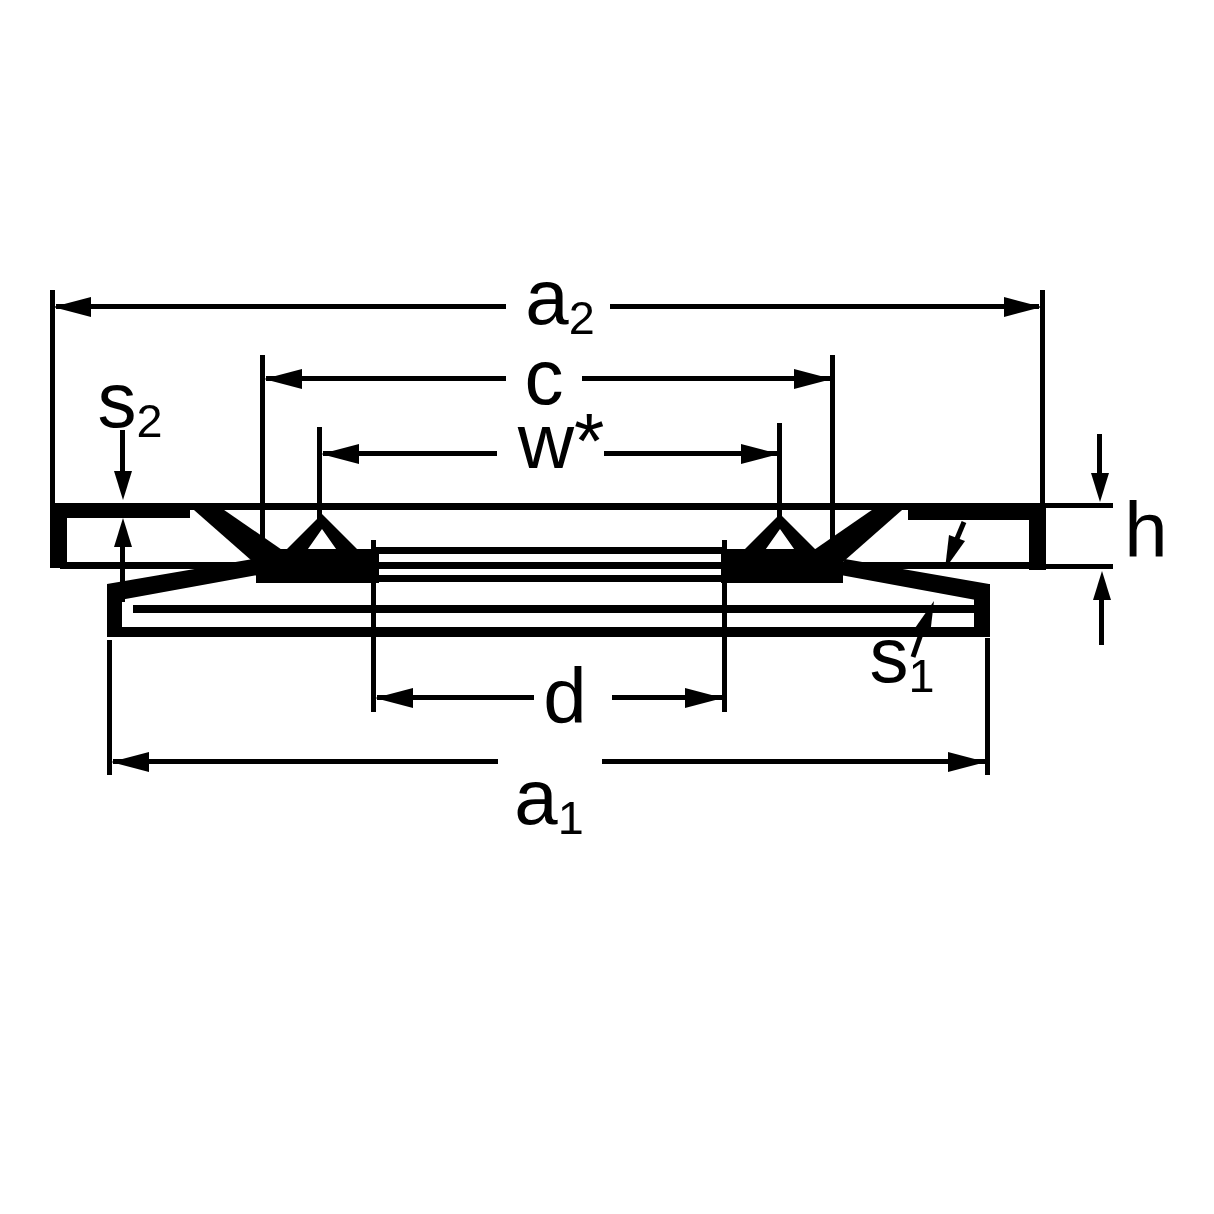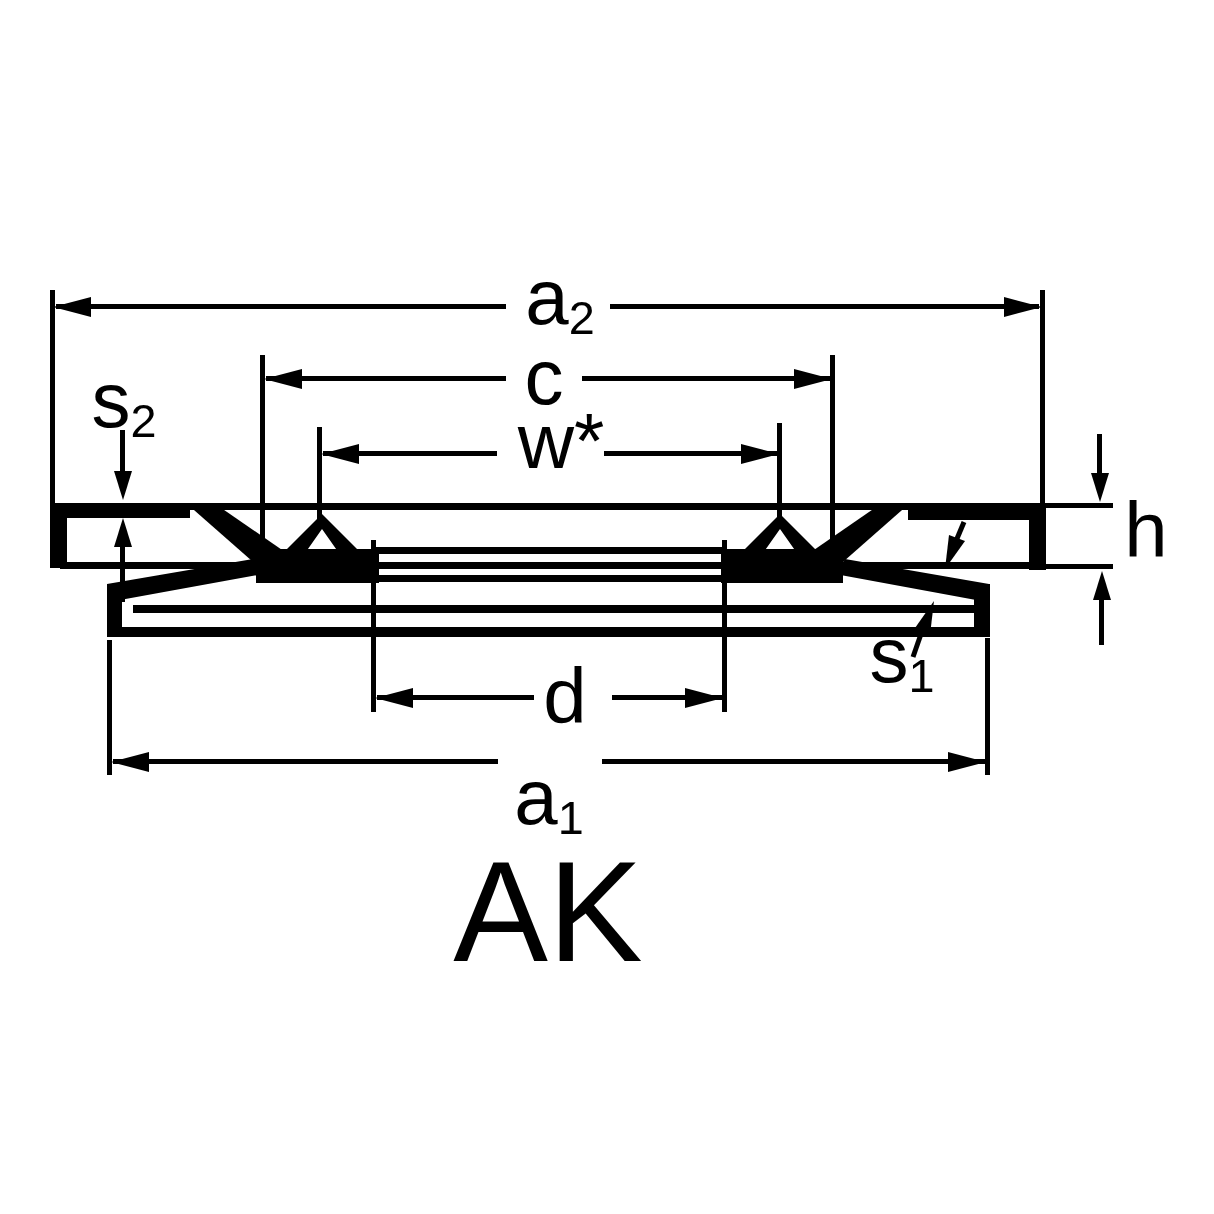--- a/index.html
+++ b/index.html
@@ -114,25 +114,24 @@
       <polygon points="986,762 948,752 948,772"></polygon>
     </g>
   </svg>
 
   <div class="lbl" style="left:560px;top:300px"><span>a</span><span class="sub">2</span></div>
 
   <div class="lbl" style="left:544px;top:377px"><span>c</span></div>
 
   <div class="lbl" style="left:561px;top:441px"><span>w*</span></div>
 
-  <div class="lbl" style="left:124px;top:403px"><span>s</span><span class="sub">2</span></div>
+  <div class="lbl" style="left:130px;top:403px"><span>s</span><span class="sub">2</span></div>
 
   <div class="lbl" style="left:1146px;top:530px"><span>h</span></div>
 
   <div class="lbl" style="left:902px;top:658px"><span>s</span><span class="sub">1</span></div>
 
   <div class="lbl" style="left:565px;top:696px"><span>d</span></div>
 
   <div class="lbl" style="left:549px;top:800px"><span>a</span><span class="sub">1</span></div>
 
-  <div class="title-lbl" style="left:548px;top:912px">AK</div>
 
 </div>
 
 </body></html>

